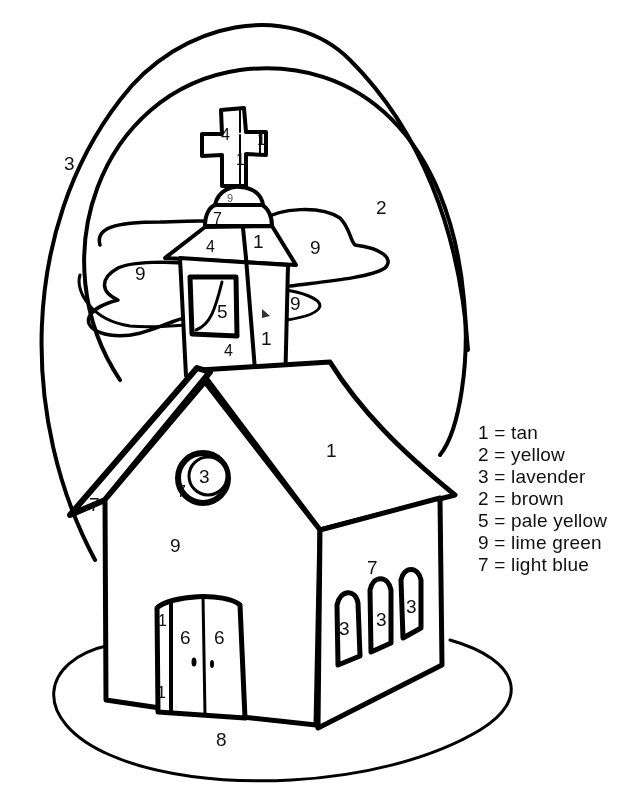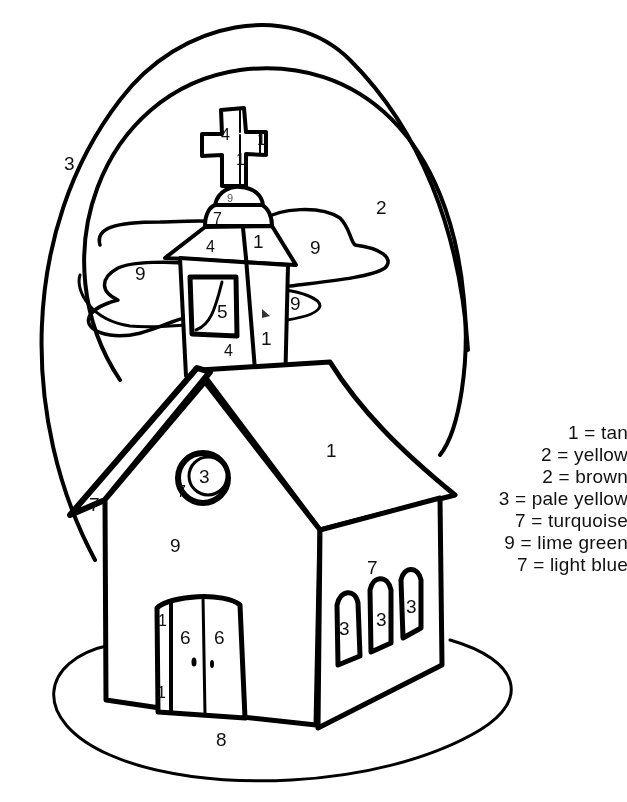--- a/index.html
+++ b/index.html
@@ -4,21 +4,21 @@
 <style>
   html, body { margin: 0; padding: 0; background: #ffffff; }
   body { width: 627px; height: 802px; position: relative; overflow: hidden;
          font-family: "Liberation Sans", sans-serif; }
   #art { position: absolute; left: 0; top: 0; width: 627px; height: 802px; }
   .ln { fill: none; stroke: #000; stroke-linejoin: round; stroke-linecap: round; }
   .fillw { fill: #fff; stroke: #000; stroke-linejoin: round; }
   .num { font-family: "Liberation Sans", sans-serif; font-size: 19px; fill: #111; }
   .num-s { font-size: 16px; }
   .num-xs { font-size: 11px; fill: #555; }
-  .legend { position: absolute; left: 478px; top: 422px; width: 150px; text-align: right; }
+  .legend { position: absolute; left: 478px; top: 422px; width: 150px; }
   .legend-item { font-size: 19px; line-height: 22px; color: #111; white-space: nowrap; letter-spacing: 0.2px; }
 </style>
 </head>
 <body>
 
 <svg id="art" viewBox="0 0 627 802" xmlns="http://www.w3.org/2000/svg">
 
   <path class="ln" stroke-width="4" d="M95,560 C20,420 20,230 120,100 C180,20 290,0 350,60 C420,130 460,230 468,350"></path>
 
   <path class="ln" stroke-width="4" d="M120,380 C40,260 100,90 240,70 C360,55 450,140 464,300 C470,360 460,430 440,455"></path>
@@ -96,18 +96,18 @@
   <text class="num" x="180" y="644">6</text>
   <text class="num" x="214" y="644">6</text>
   <text class="num num-s" x="158" y="626" fill="#fff">1</text>
   <text class="num num-s" x="157" y="698">1</text>
   <text class="num" x="216" y="746">8</text>
 </svg>
 
 <div class="legend">
   <div class="legend-item">1 = tan</div>
   <div class="legend-item">2 = yellow</div>
+  <div class="legend-item">3 = lavender</div>
   <div class="legend-item">2 = brown</div>
-  <div class="legend-item">3 = pale yellow</div>
-  <div class="legend-item">7 = turquoise</div>
+  <div class="legend-item">5 = pale yellow</div>
   <div class="legend-item">9 = lime green</div>
   <div class="legend-item">7 = light blue</div>
 </div>
 
 </body></html>

